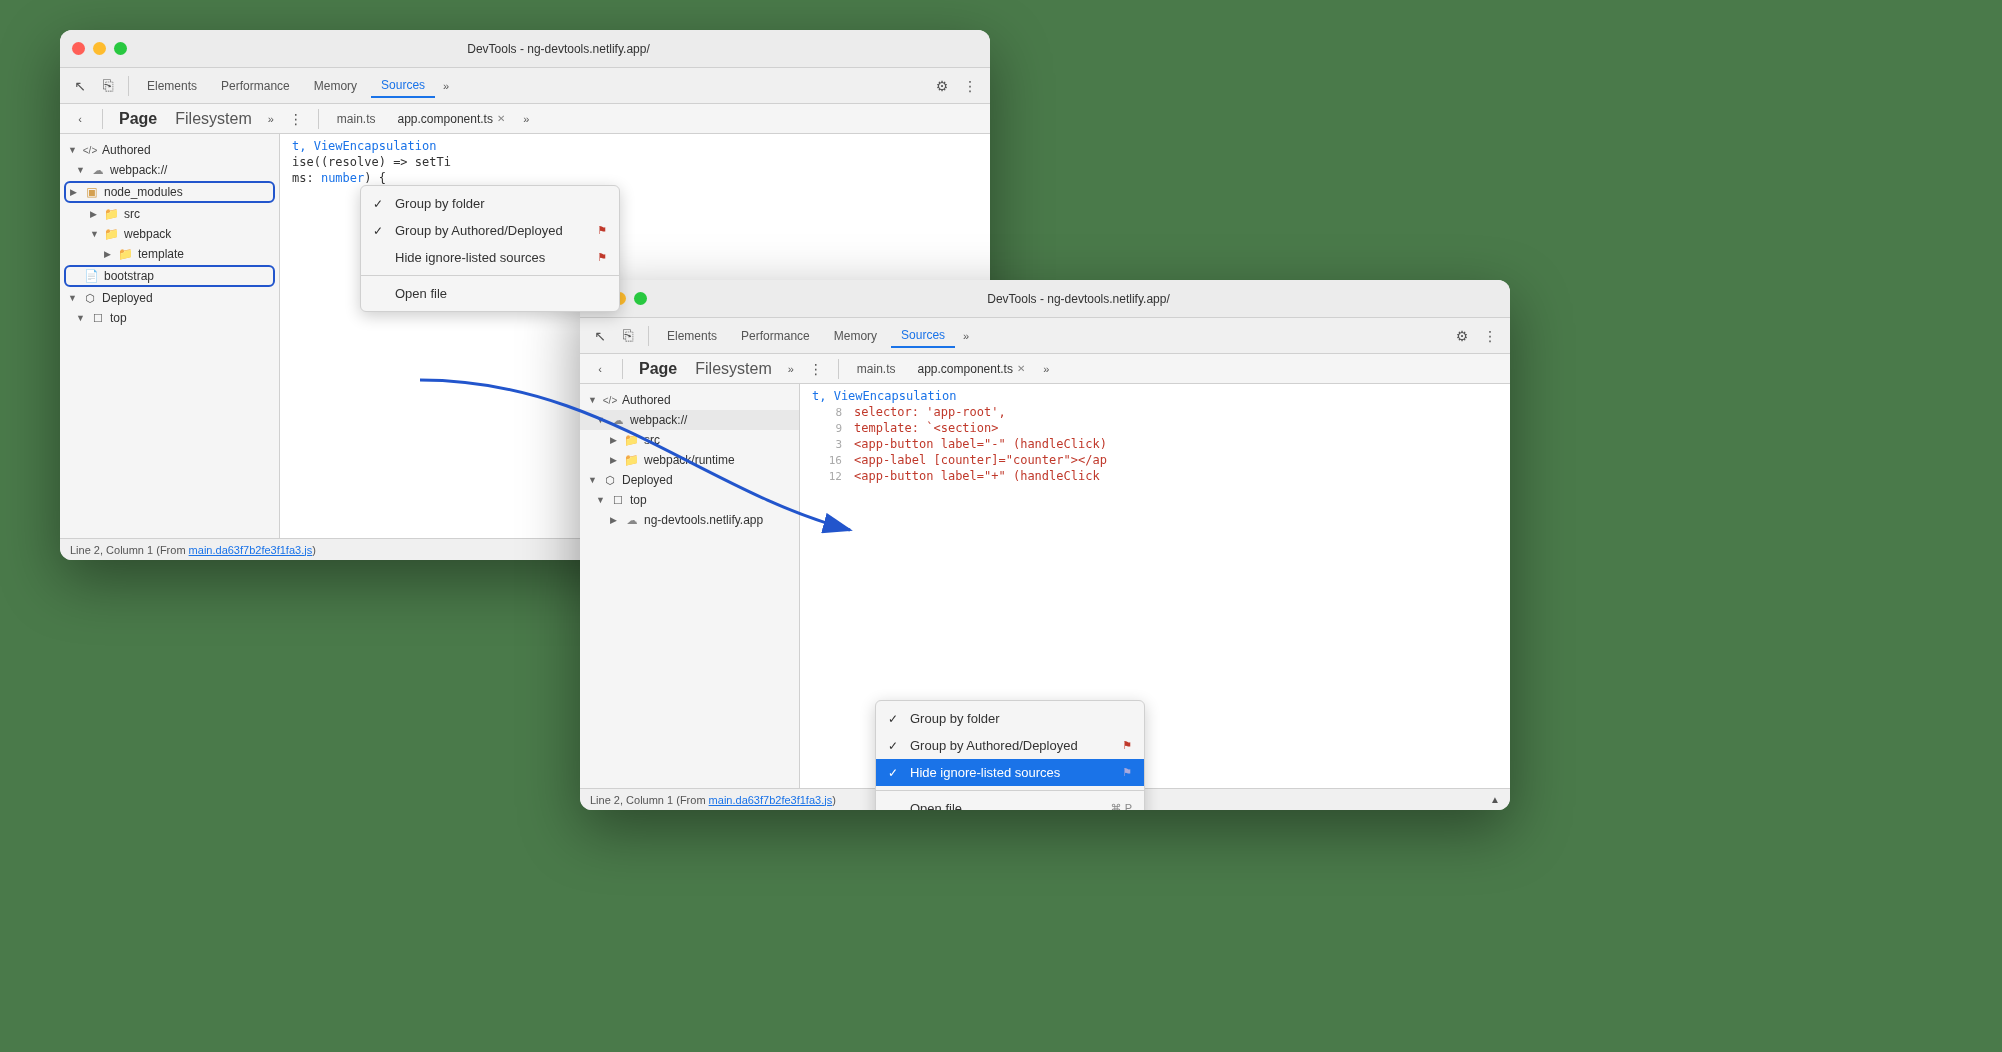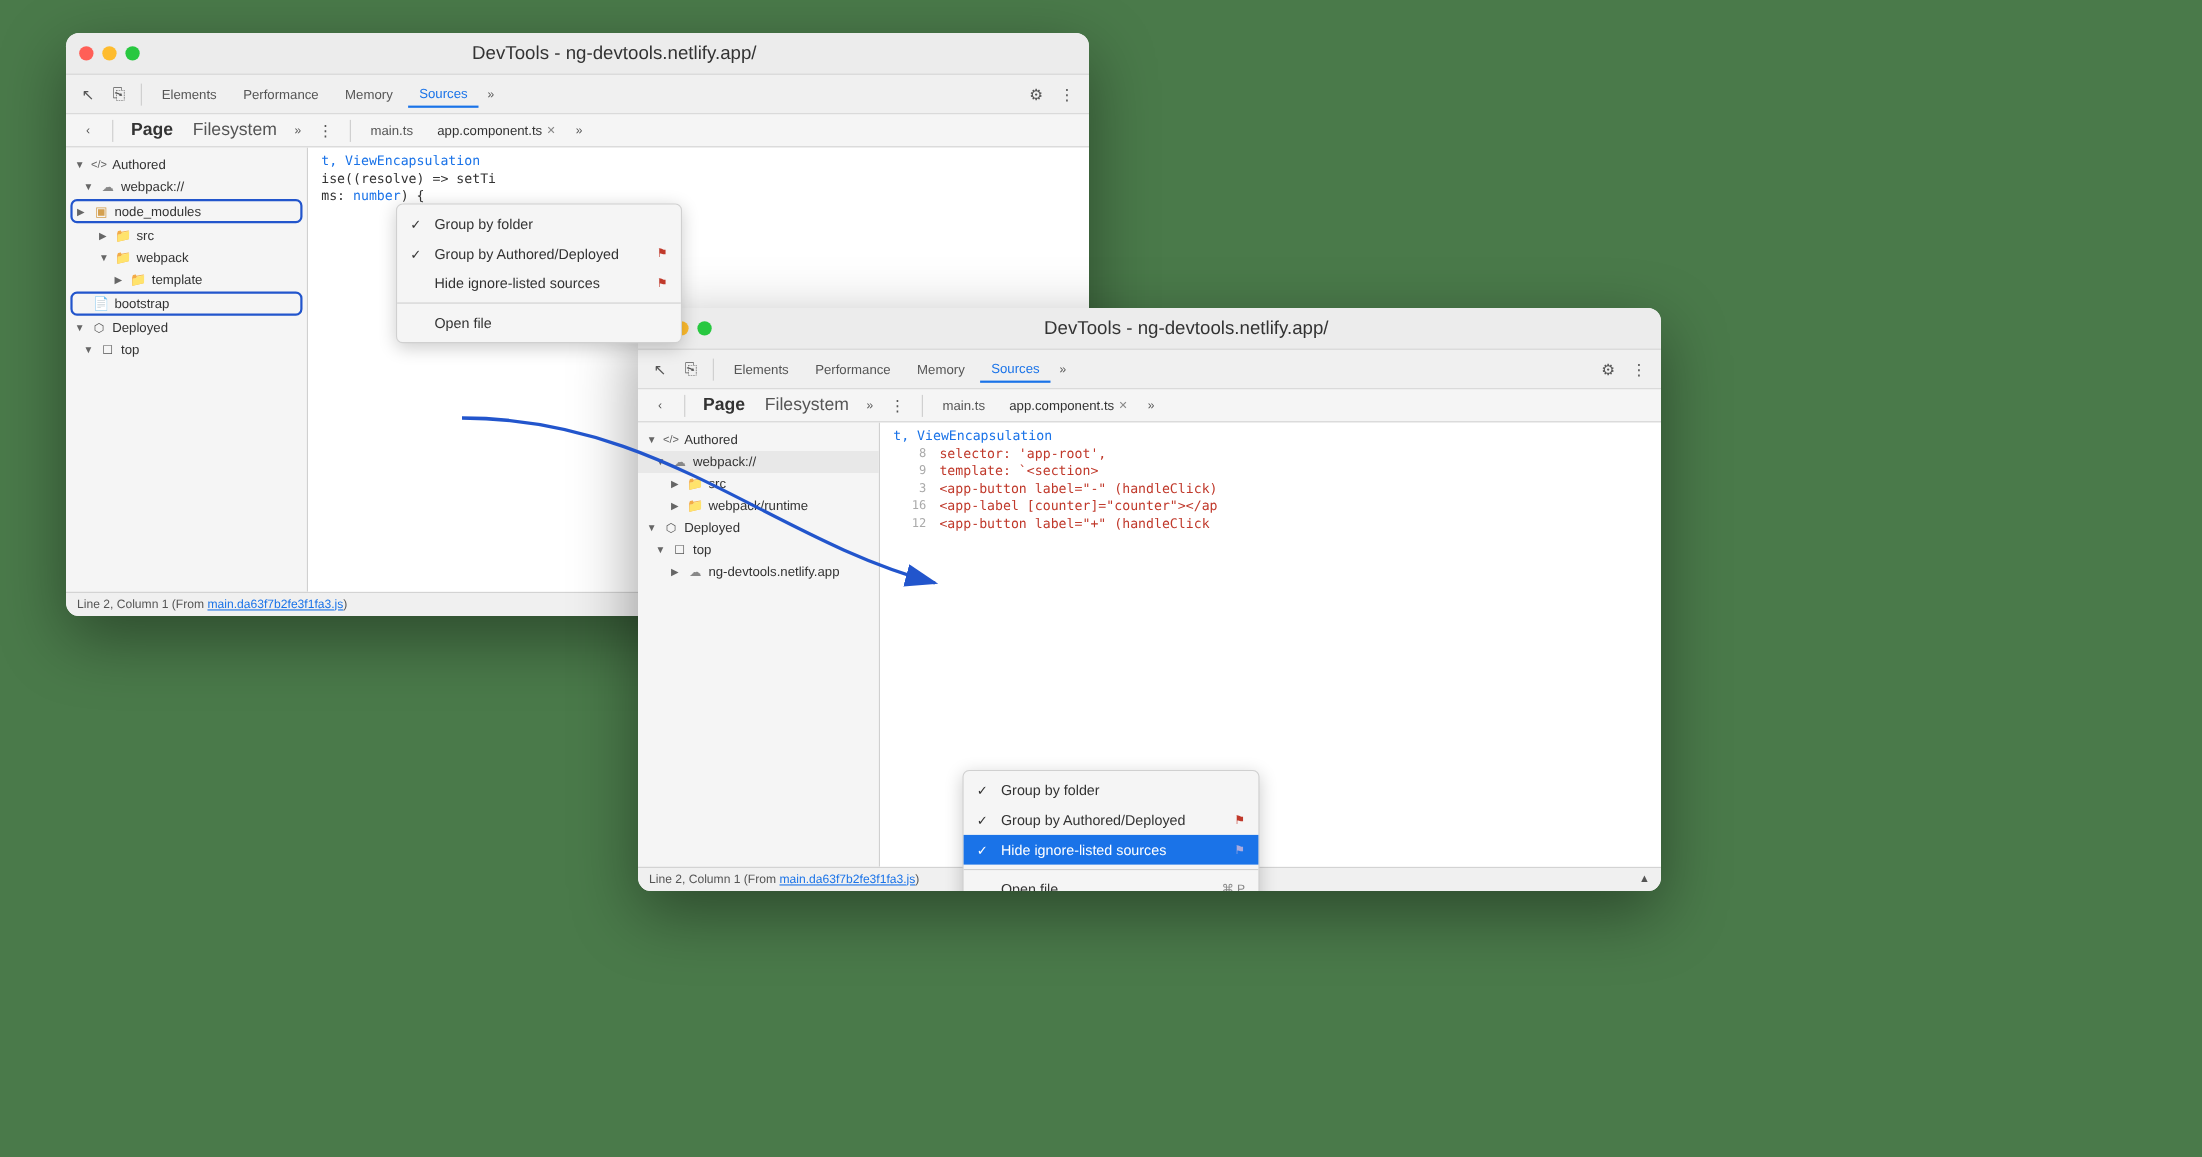--- a/index.html
+++ b/index.html
@@ -63,21 +63,21 @@
       border: none;
       cursor: pointer;
     }
     .control-close { background: #ff5f57; }
     .control-minimize { background: #febc2e; }
     .control-maximize { background: #28c840; }
 
     .title-text {
       flex: 1;
       text-align: center;
-      font-size: 17px;
+      font-size: 12px;
       color: #333;
       font-weight: 500;
     }
 
     
     .toolbar {
       display: flex;
       align-items: center;
       height: 36px;
       background: #f0f0f0;
@@ -246,21 +246,21 @@
       background: #fff;
       font-family: 'SF Mono', 'Menlo', monospace;
       font-size: 12px;
       padding: 8px 0;
       overflow: hidden;
       position: relative;
     }
 
     .code-line {
       display: flex;
-      align-items: flex-start;
+      align-items: center;
       padding: 1px 12px;
     }
 
     .line-num {
       width: 30px;
       color: #aaa;
       text-align: right;
       margin-right: 12px;
       font-size: 11px;
       flex-shrink: 0;

